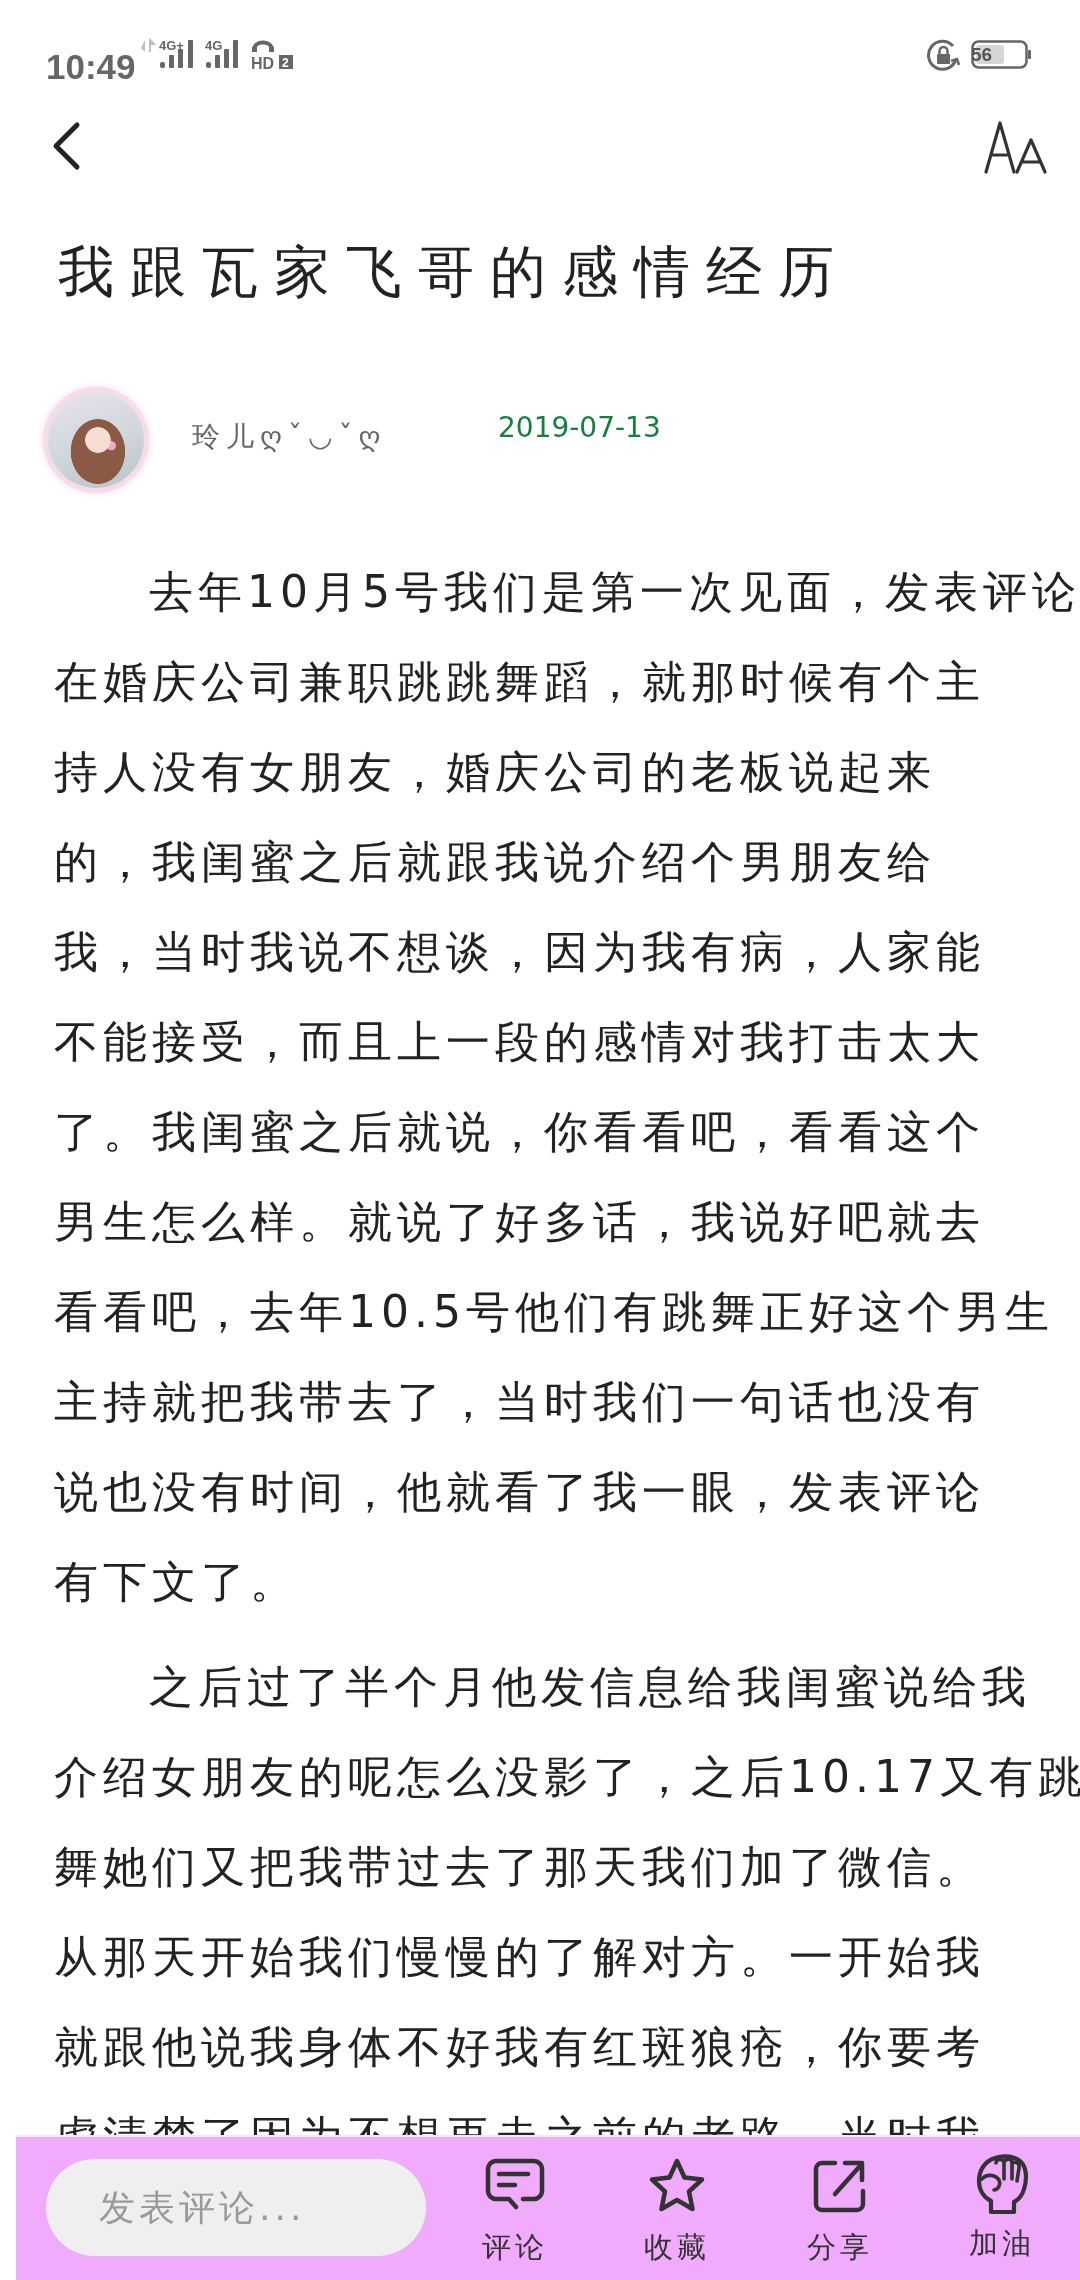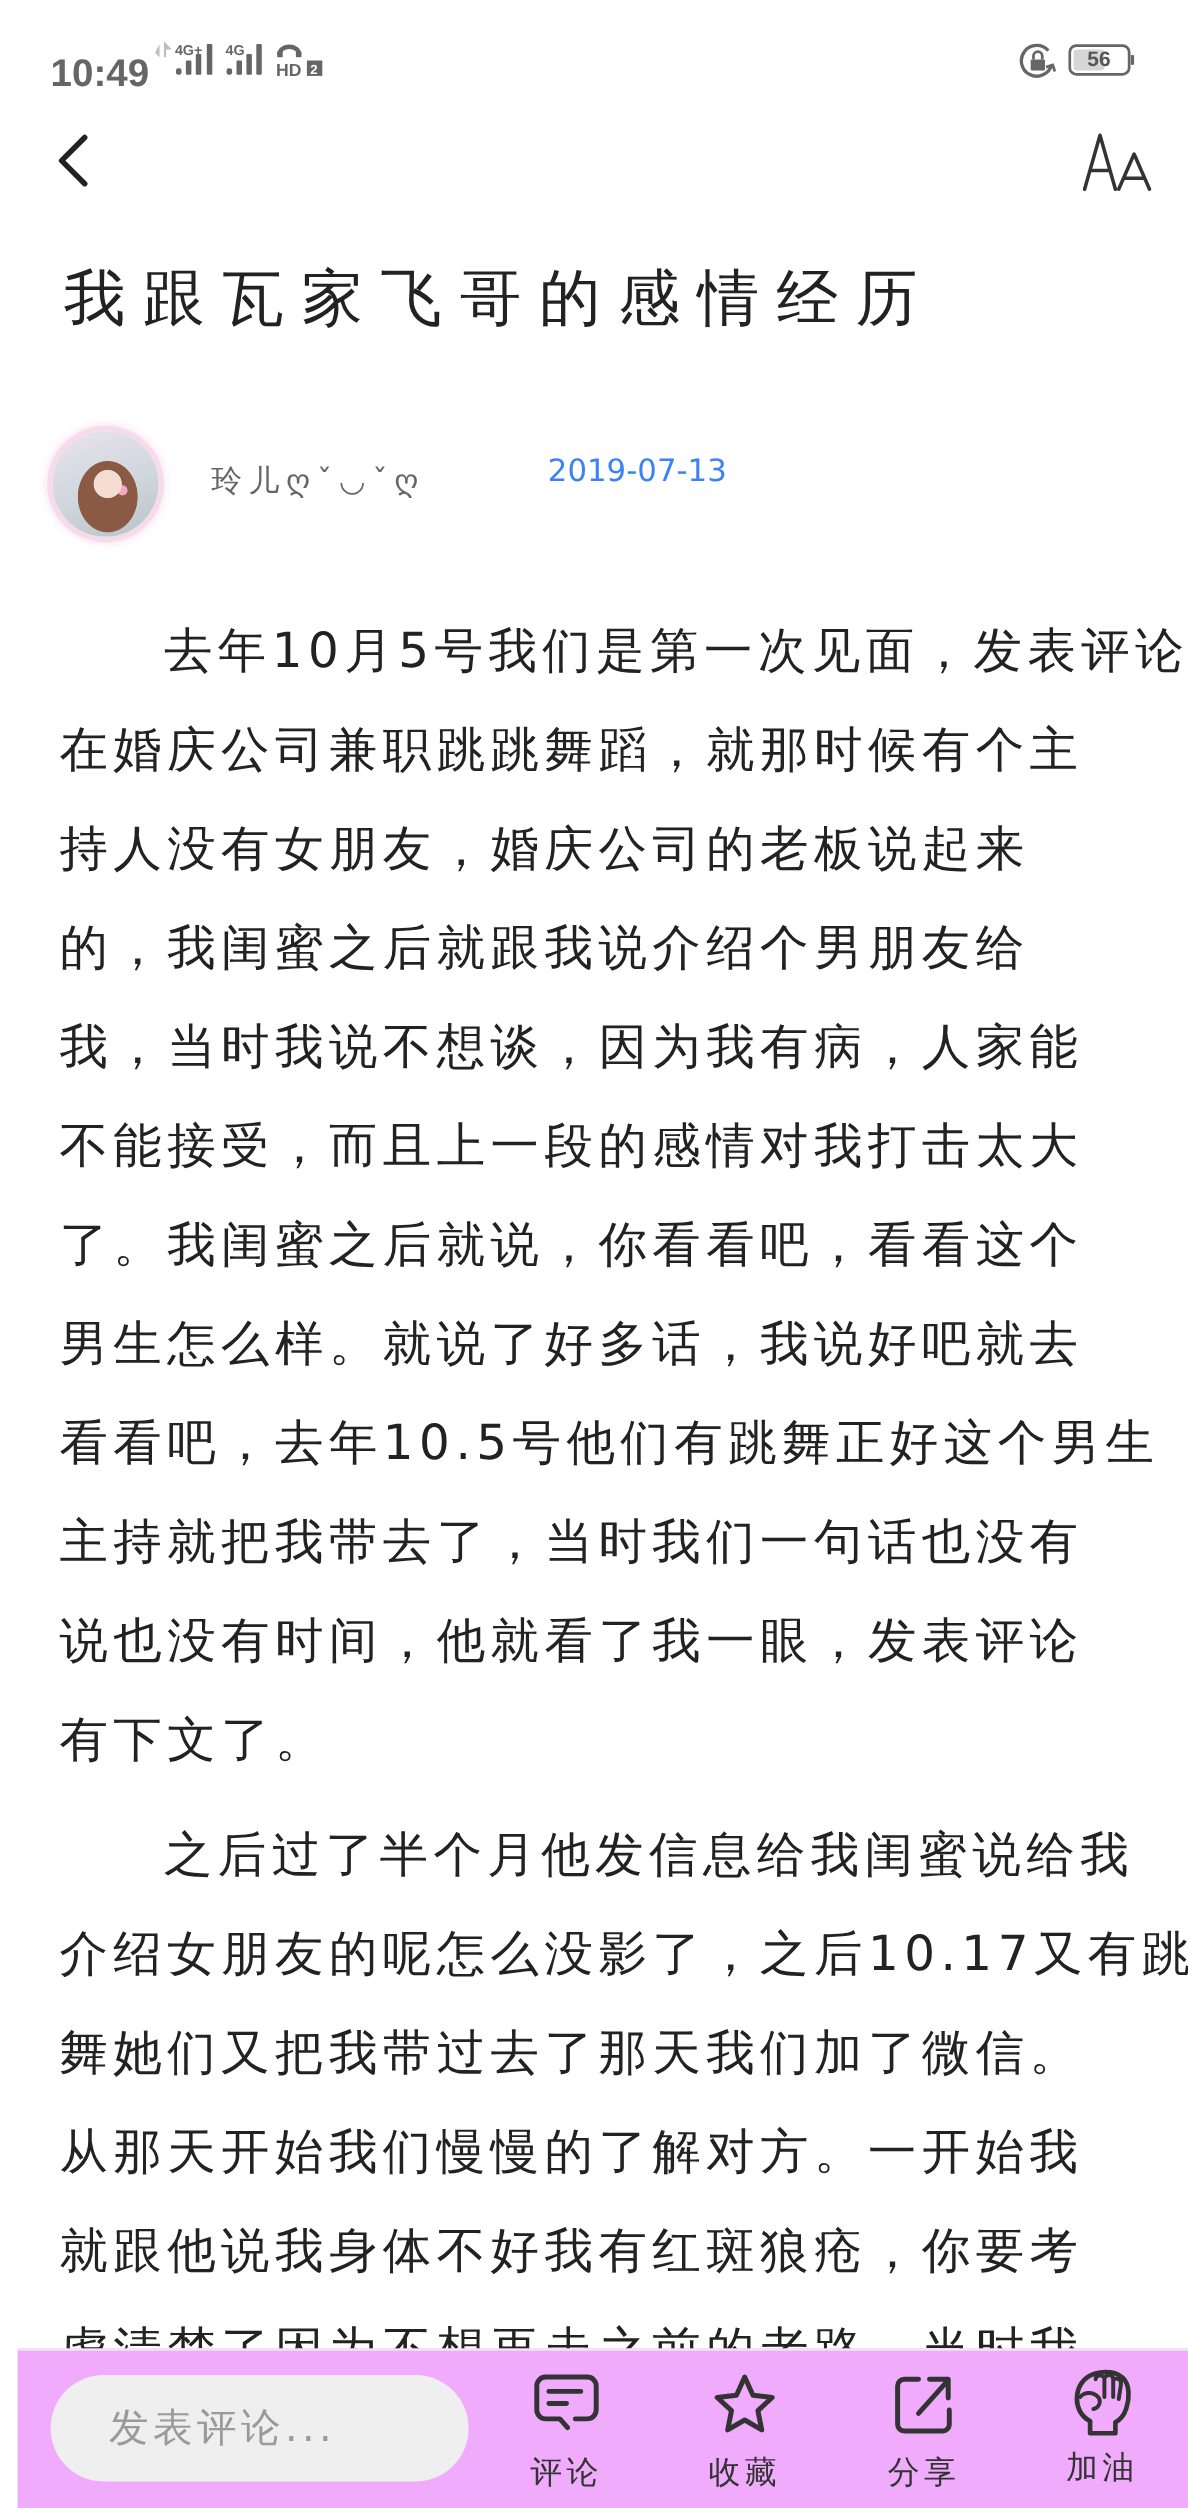--- a/index.html
+++ b/index.html
@@ -36,21 +36,21 @@
         linear-gradient(160deg, #e9e3ee 0%, #cfd6dc 55%, #b9c3c8 100%);
       box-shadow: 0 0 0 5px #f6dcea, 0 0 10px 4px #f3d3e6;
       cursor: pointer;
     }
     .author-name {
       left: 192px; top: 412px; font-size: 28px; line-height: 50px;
       color: #666666; white-space: nowrap; letter-spacing: 6px; cursor: pointer;
     }
     .author-date {
       left: 498px; top: 408px; font-size: 28px; line-height: 40px;
-      color: #3b82f6; white-space: nowrap;
+      color: #15803d; white-space: nowrap;
     }
 
     
     .para { left: 54px; width: 990px; }
     .line {
       height: 90px; line-height: 90px; font-size: 44px; letter-spacing: 5px;
       white-space: nowrap; color: #222222;
     }
     .line.first { padding-left: 95px; }
 
@@ -114,21 +114,21 @@
   <rect x="11" y="15" width="13" height="10" rx="1" fill="#666"></rect>
   <path d="M13.5 15 V12 A4 4 0 0 1 21.5 12 V15" stroke="#666" stroke-width="2.5" fill="none"></path>
 </svg>
 
 <div class="abs" style="left:971px;top:40px;width:62px;height:29px">
   <svg width="62" height="29" viewBox="0 0 62 29" style="position:absolute;left:0;top:0">
     <rect x="1.5" y="1.5" width="54" height="26" rx="6" stroke="#666" stroke-width="2.5" fill="none"></rect>
     <rect x="5" y="5" width="28" height="19" rx="3" fill="#d6d6d6"></rect>
     <rect x="57" y="10" width="3" height="9" rx="1" fill="#666"></rect>
   </svg>
-  <span style="position:absolute;left:0;top:0;width:56px;text-align:center;font-size:19px;line-height:29px;font-weight:bold;color:#555;font-family:'Liberation Sans',sans-serif">56</span>
+  <span style="position:absolute;left:0;top:0;width:56px;font-size:19px;line-height:29px;font-weight:bold;color:#555;font-family:'Liberation Sans',sans-serif">56</span>
 </div>
 
 <div class="abs nav-back">
   <svg width="56" height="68" viewBox="0 0 56 68">
     <path d="M37 13 L16 34 L37 55" stroke="#222" stroke-width="5" fill="none" stroke-linecap="round" stroke-linejoin="round"></path>
   </svg>
 </div>
 
 <div class="abs nav-font">
   <svg width="82" height="70" viewBox="0 0 82 70">

